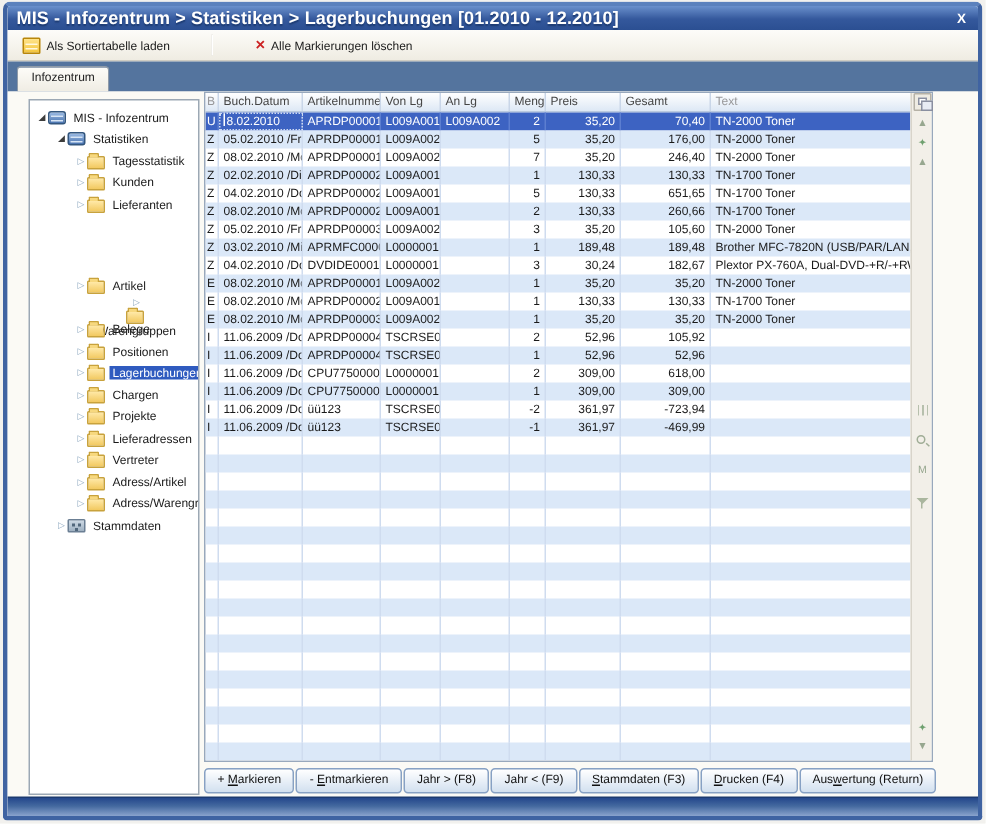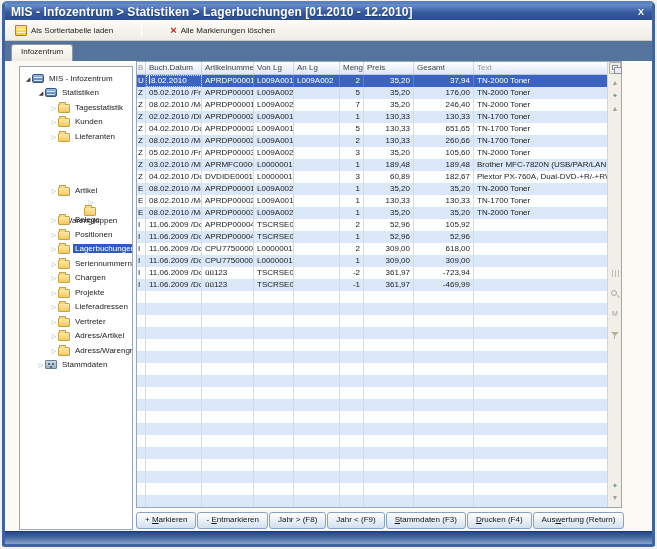--- a/index.html
+++ b/index.html
@@ -169,25 +169,20 @@
             <span class="lbl">Positionen</span>
           </div>
           <div class="titem sel" style="padding-left: 30px;">
             <span class="arrow col">▷</span>
             <span class="ico ico-folder"></span>
             <span class="lbl">Lagerbuchungen</span>
           </div>
           <div class="titem" style="padding-left: 30px;">
             <span class="arrow col">▷</span>
             <span class="ico ico-folder"></span>
-            <span class="lbl">Seriennummern</span>
-          </div>
-          <div class="titem" style="padding-left: 30px;">
-            <span class="arrow col">▷</span>
-            <span class="ico ico-folder"></span>
             <span class="lbl">Chargen</span>
           </div>
           <div class="titem" style="padding-left: 30px;">
             <span class="arrow col">▷</span>
             <span class="ico ico-folder"></span>
             <span class="lbl">Projekte</span>
           </div>
           <div class="titem" style="padding-left: 30px;">
             <span class="arrow col">▷</span>
             <span class="ico ico-folder"></span>
@@ -230,21 +225,21 @@
             </div>
           <div id="tbody">
               <div class="trow sel">
                 <div class="cell c-flag">U</div>
                 <div class="cell c-date focus-cell"><span class="caret"></span>8.02.2010</div>
                 <div class="cell c-art">APRDP00001</div>
                 <div class="cell c-von">L009A001</div>
                 <div class="cell c-an">L009A002</div>
                 <div class="cell c-menge num">2</div>
                 <div class="cell c-preis num">35,20</div>
-                <div class="cell c-gesamt num">37,94</div>
+                <div class="cell c-gesamt num">70,40</div>
                 <div class="cell c-text">TN-2000 Toner</div>
               </div>
               <div class="trow alt">
                 <div class="cell c-flag">Z</div>
                 <div class="cell c-date">05.02.2010 /Fr</div>
                 <div class="cell c-art">APRDP00001</div>
                 <div class="cell c-von">L009A002</div>
                 <div class="cell c-an"></div>
                 <div class="cell c-menge num">5</div>
                 <div class="cell c-preis num">35,20</div>
@@ -317,21 +312,21 @@
                 <div class="cell c-gesamt num">189,48</div>
                 <div class="cell c-text">Brother MFC-7820N (USB/PAR/LAN, Scannen, Ko</div>
               </div>
               <div class="trow">
                 <div class="cell c-flag">Z</div>
                 <div class="cell c-date">04.02.2010 /Do</div>
                 <div class="cell c-art">DVDIDE00016</div>
                 <div class="cell c-von">L0000001</div>
                 <div class="cell c-an"></div>
                 <div class="cell c-menge num">3</div>
-                <div class="cell c-preis num">60,89</div>
+                <div class="cell c-preis num">30,24</div>
                 <div class="cell c-gesamt num">182,67</div>
                 <div class="cell c-text">Plextor PX-760A, Dual-DVD-+R/-+RW, 18/18x D</div>
               </div>
               <div class="trow alt">
                 <div class="cell c-flag">E</div>
                 <div class="cell c-date">08.02.2010 /Mo</div>
                 <div class="cell c-art">APRDP00001</div>
                 <div class="cell c-von">L009A002</div>
                 <div class="cell c-an"></div>
                 <div class="cell c-menge num">1</div>

